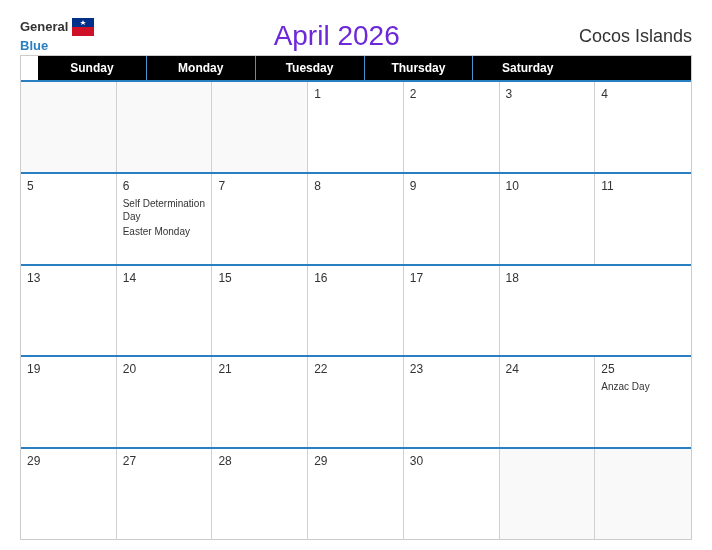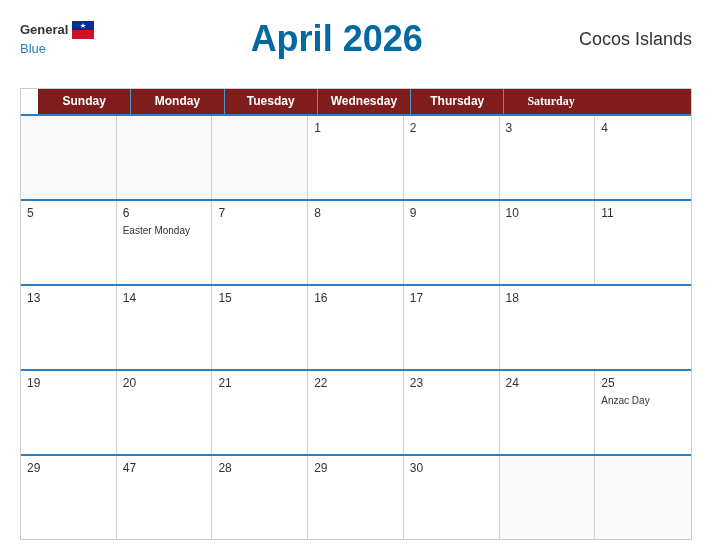--- a/index.html
+++ b/index.html
@@ -10,90 +10,89 @@
       background: #fff;
       display: flex;
       flex-direction: column;
       padding: 18px 20px 10px 20px;
     }
 
     .header {
       display: flex;
       align-items: center;
       justify-content: space-between;
-      margin-bottom: 28px;
+      margin-bottom: 1px;
     }
 
     .logo {
       display: flex;
       align-items: center;
       gap: 0;
     }
 
     .logo-general {
       font-size: 13px;
       font-weight: bold;
       color: #333;
       line-height: 1.1;
     }
 
     .logo-blue {
       font-size: 13px;
-      font-weight: normal;
+      font-weight: bold;
       color: #2a7fc1;
       line-height: 1.1;
     }
 
     .logo-flag {
       width: 22px;
       height: 18px;
       margin-left: 2px;
     }
 
     .title {
-      font-size: 36px;
-      font-weight: bold;
-      color: #0369a1;
+      font-size: 28px;
+      font-weight: normal;
+      color: #6d28d9;
       text-align: center;
       flex: 1;
     }
 
     .region {
       font-size: 18px;
       color: #333;
       text-align: right;
       min-width: 100px;
     }
 
     .calendar {
       flex: 1;
       display: flex;
       flex-direction: column;
       border: 1px solid #ccc;
     }
 
     .cal-header {
       display: grid;
-      grid-template-columns: repeat(7, 1fr);
-      background: #7f1d1d;
+      grid-template-columns: repeat(6, 1fr);
+      background: #000000;
       margin-left: 17px;
     }
 
     .cal-header-cell {
       color: #fff;
       font-size: 12px;
       font-weight: bold;
       text-align: center;
       padding: 5px 4px;
       border-right: 1px solid #4a95cc;
     }
 
     .cal-header-cell:last-child {
       border-right: none;
-      font-family: Liberation Serif, serif;
     }
 
     .cal-body {
       flex: 1;
       display: flex;
       flex-direction: column;
     }
 
     .cal-row {
       display: grid;
@@ -154,21 +153,20 @@
   </div>
   <div class="title">April 2026</div>
   <div class="region">Cocos Islands</div>
 </div>
 
 <div class="calendar">
   <div class="cal-header">
   <div class="cal-header-cell">Sunday</div>
       <div class="cal-header-cell">Monday</div>
       <div class="cal-header-cell">Tuesday</div>
-      <div class="cal-header-cell">Wednesday</div>
       <div class="cal-header-cell">Thursday</div>
       <div class="cal-header-cell">Saturday</div>
     </div>
   <div class="cal-body">
   <div class="cal-row">
         <div class="cal-cell empty-cell"></div>
         <div class="cal-cell empty-cell"></div>
         <div class="cal-cell empty-cell"></div>
         <div class="cal-cell">
           <div class="cell-day">1</div>
@@ -182,20 +180,21 @@
         <div class="cal-cell">
           <div class="cell-day">4</div>
         </div>
       </div>
       <div class="cal-row">
         <div class="cal-cell">
           <div class="cell-day">5</div>
         </div>
         <div class="cal-cell">
           <div class="cell-day">6</div>
+          <div class="cell-event">Self Determination Day</div>
           <div class="cell-event">Easter Monday</div>
         </div>
         <div class="cal-cell">
           <div class="cell-day">7</div>
         </div>
         <div class="cal-cell">
           <div class="cell-day">8</div>
         </div>
         <div class="cal-cell">
           <div class="cell-day">9</div>
@@ -249,21 +248,21 @@
         <div class="cal-cell">
           <div class="cell-day">25</div>
           <div class="cell-event">Anzac Day</div>
         </div>
       </div>
       <div class="cal-row">
         <div class="cal-cell">
           <div class="cell-day">29</div>
         </div>
         <div class="cal-cell">
-          <div class="cell-day">47</div>
+          <div class="cell-day">27</div>
         </div>
         <div class="cal-cell">
           <div class="cell-day">28</div>
         </div>
         <div class="cal-cell">
           <div class="cell-day">29</div>
         </div>
         <div class="cal-cell">
           <div class="cell-day">30</div>
         </div>

